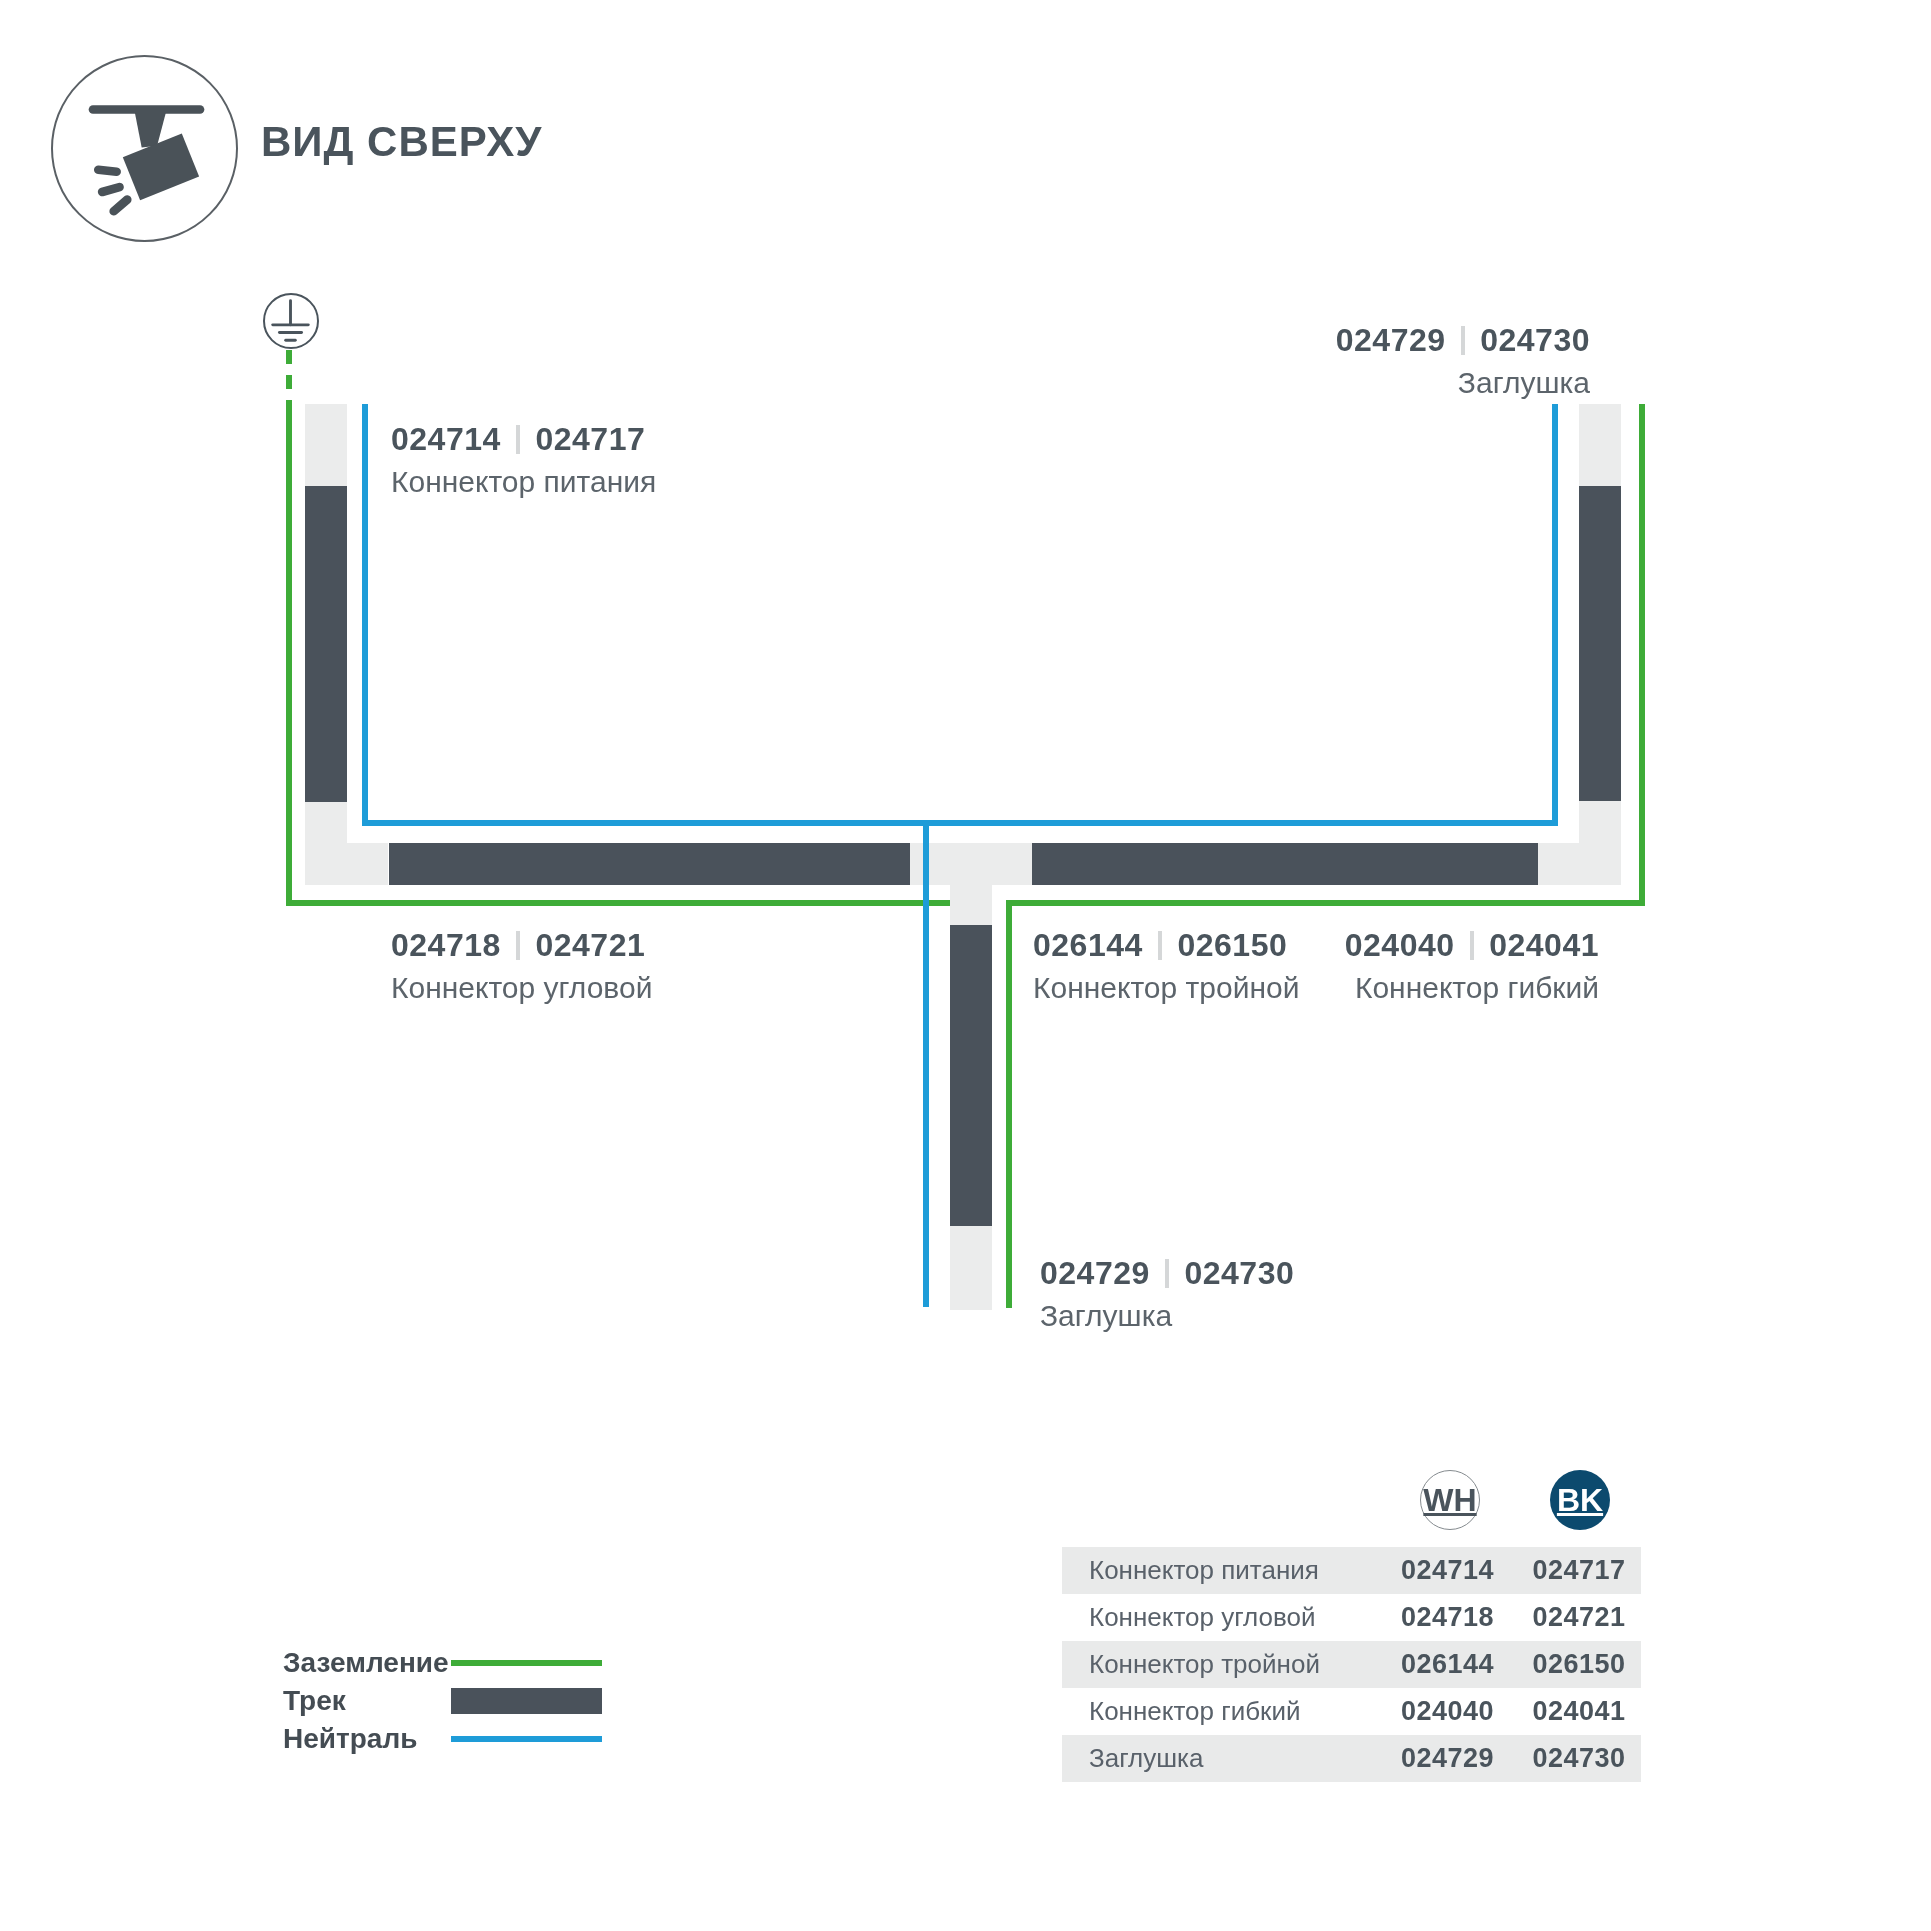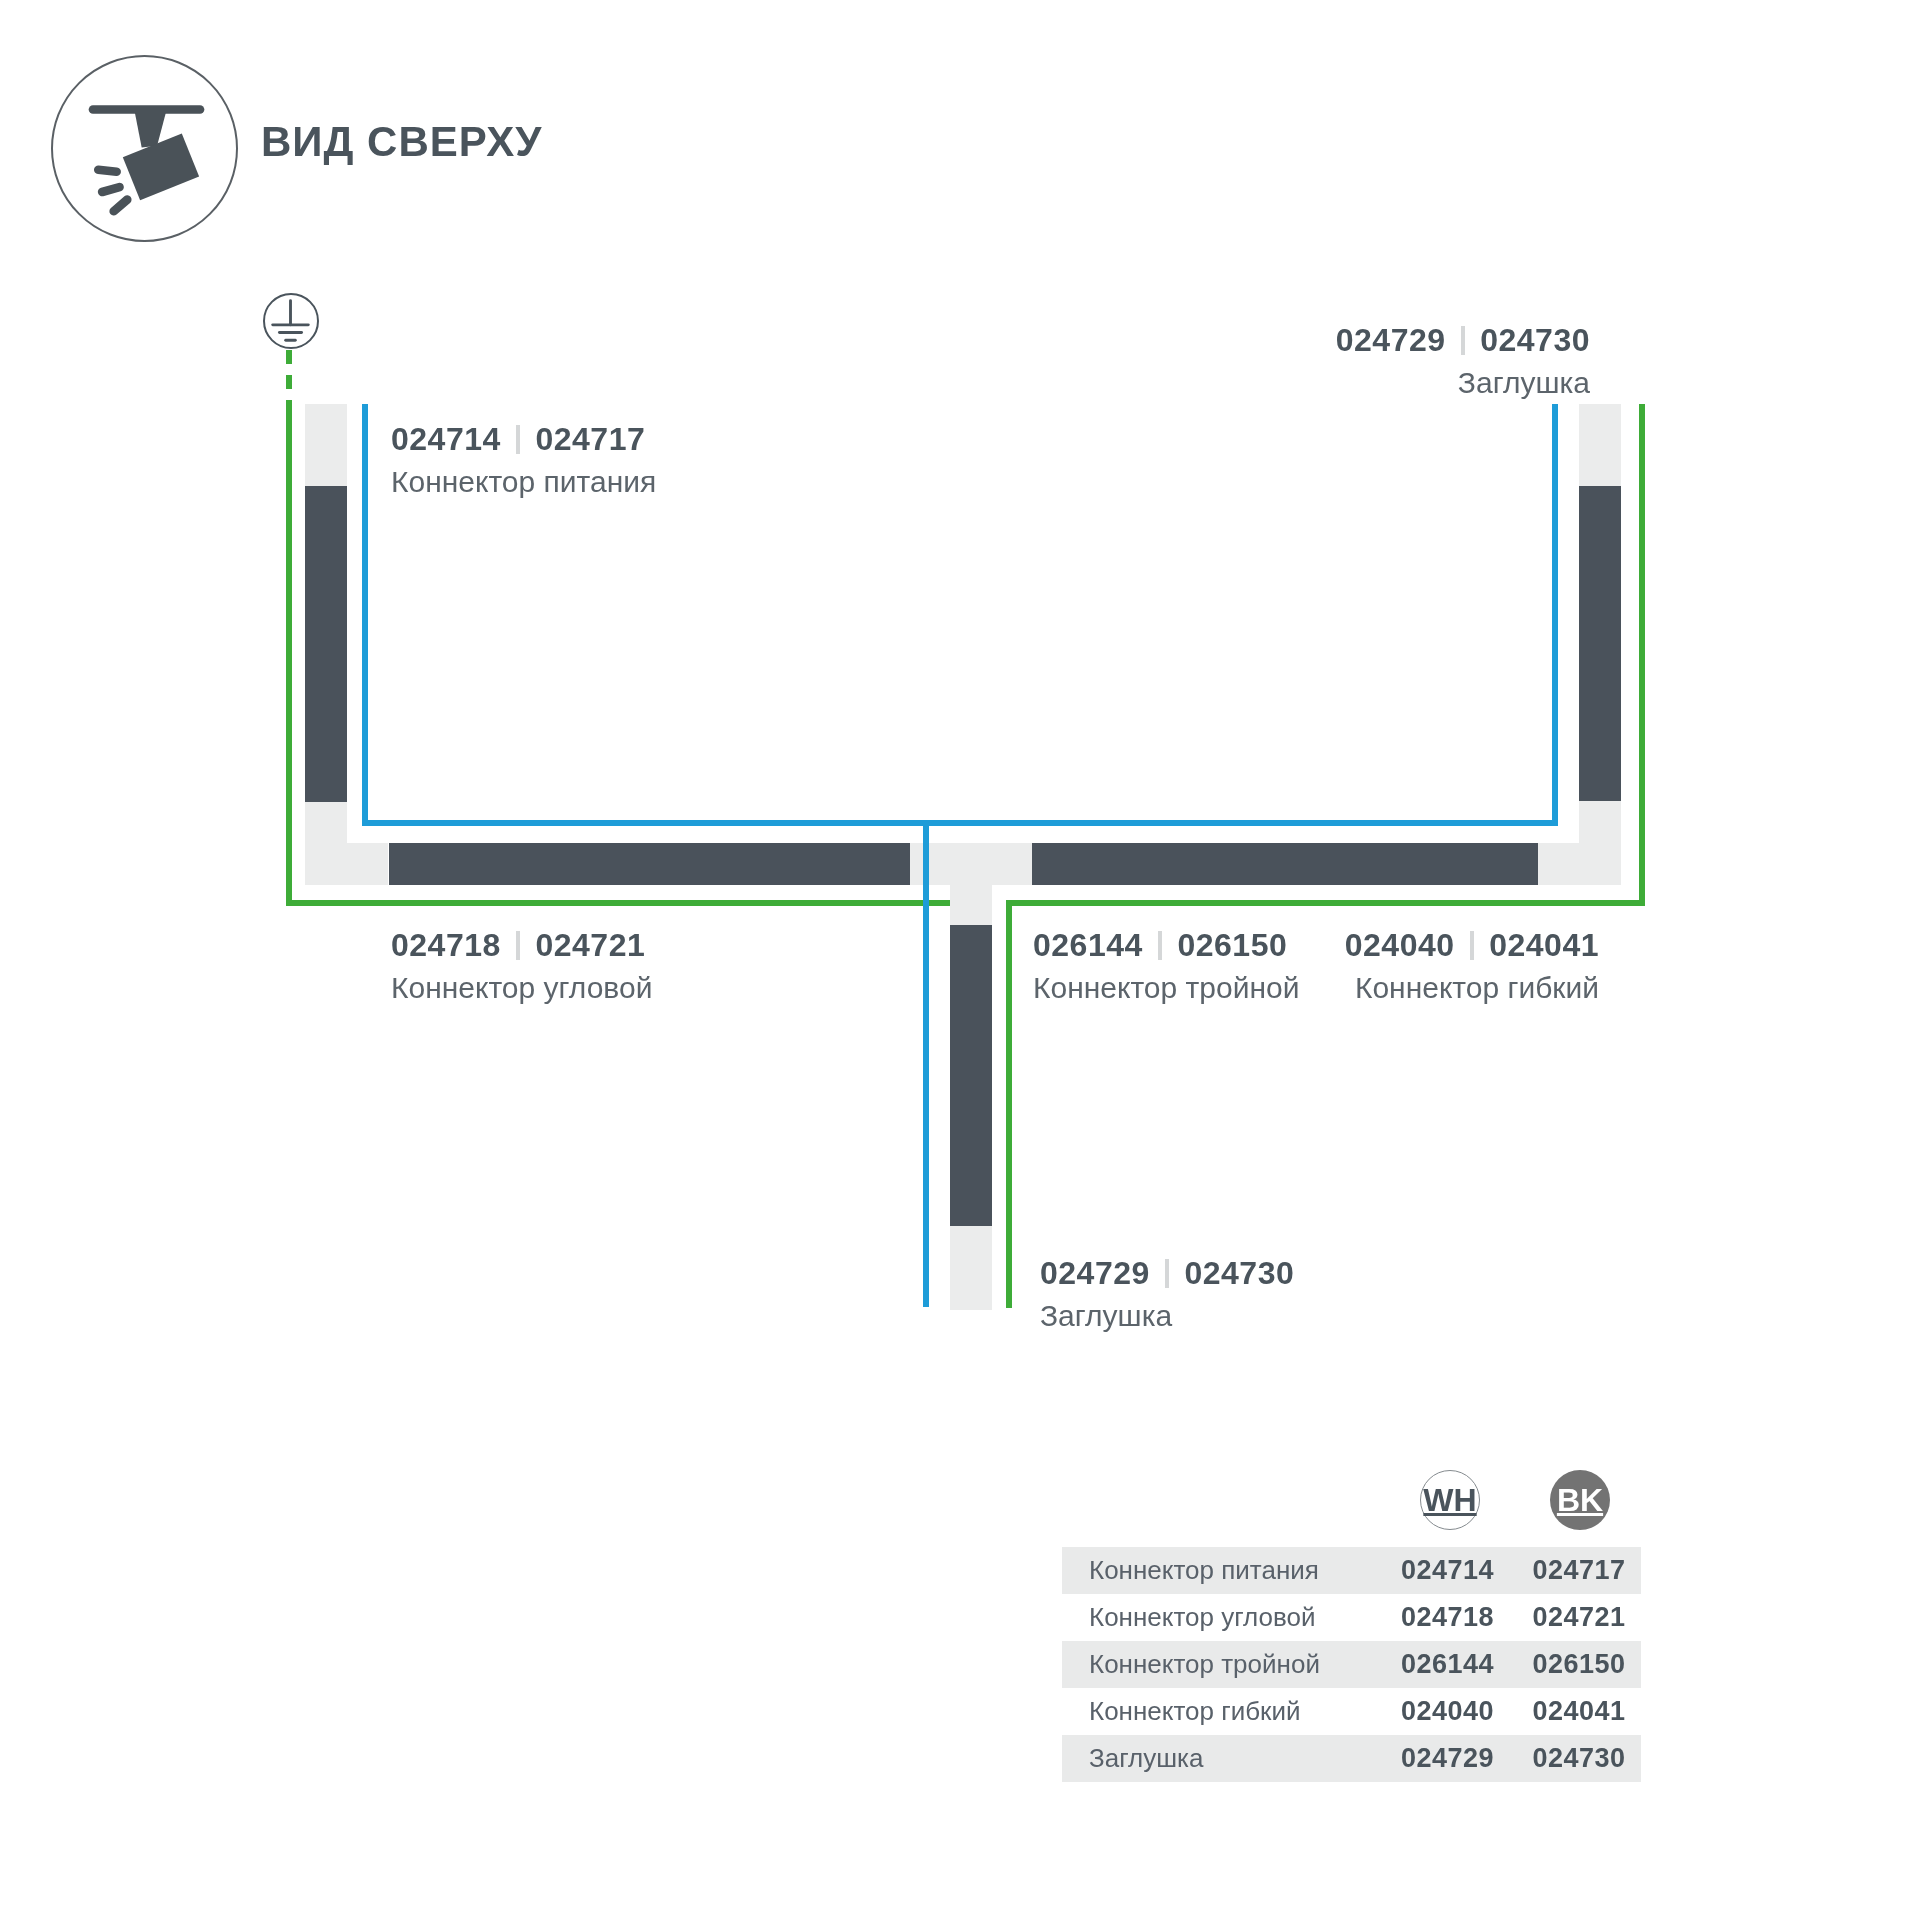--- a/index.html
+++ b/index.html
@@ -56,21 +56,21 @@
   .sw-blue{height:5.8px;background:#1E9CD8;}
 
   
   .tbl{position:absolute;left:1062px;top:1547px;width:579px;}
   .hdr-circle{
     position:absolute;width:60px;height:60px;border-radius:50%;top:-77px;
     display:flex;align-items:center;justify-content:center;
     font-size:32px;font-weight:600;box-sizing:border-box;text-decoration:underline;
   }
   .hdr-wh{left:358px;background:#fff;border:1.9px solid #858B8F;color:#4A545C;}
-  .hdr-bk{left:488px;background:#737373;color:#fff;}
+  .hdr-bk{left:488px;background:#0c4a6e;color:#fff;}
   .trow{position:relative;height:47px;display:flex;align-items:center;}
   .trow.odd{background:#E9EAEA;}
   .trow .tname{padding-left:27px;font-size:26px;color:#59616A;}
   .trow .tval{position:absolute;font-size:27px;font-weight:700;color:#4A545C;letter-spacing:0.5px;}
   .trow .v-wh{right:147px;}
   .trow .v-bk{right:15.4px;}
 </style>
 </head>
 <body>
 
@@ -176,20 +176,40 @@
 
   <div class="dlabel" style="left:1040px;top:1255px;">
     <div class="codes">
       <span class="code">024729</span>
       <span class="sep"></span>
       <span class="code">024730</span>
     </div>
     <div class="dname">Заглушка</div>
   </div>
 
+  <div class="legend">
+    <div class="legend-row">
+      <div class="legend-label">Заземление</div>
+      <div class="legend-swatch">
+          <div class="sw-green"></div>
+        </div>
+    </div>
+    <div class="legend-row">
+      <div class="legend-label">Трек</div>
+      <div class="legend-swatch">
+          <div class="sw-track"></div>
+        </div>
+    </div>
+    <div class="legend-row">
+      <div class="legend-label">Нейтраль</div>
+      <div class="legend-swatch">
+          <div class="sw-blue"></div>
+        </div>
+    </div>
+  </div>
 
   <div class="tbl">
     <div class="hdr-circle hdr-wh">WH</div>
     <div class="hdr-circle hdr-bk">BK</div>
 
     <div class="trow odd">
       <span class="tname">Коннектор питания</span>
       <span class="tval v-wh">024714</span>
       <span class="tval v-bk">024717</span>
     </div>

